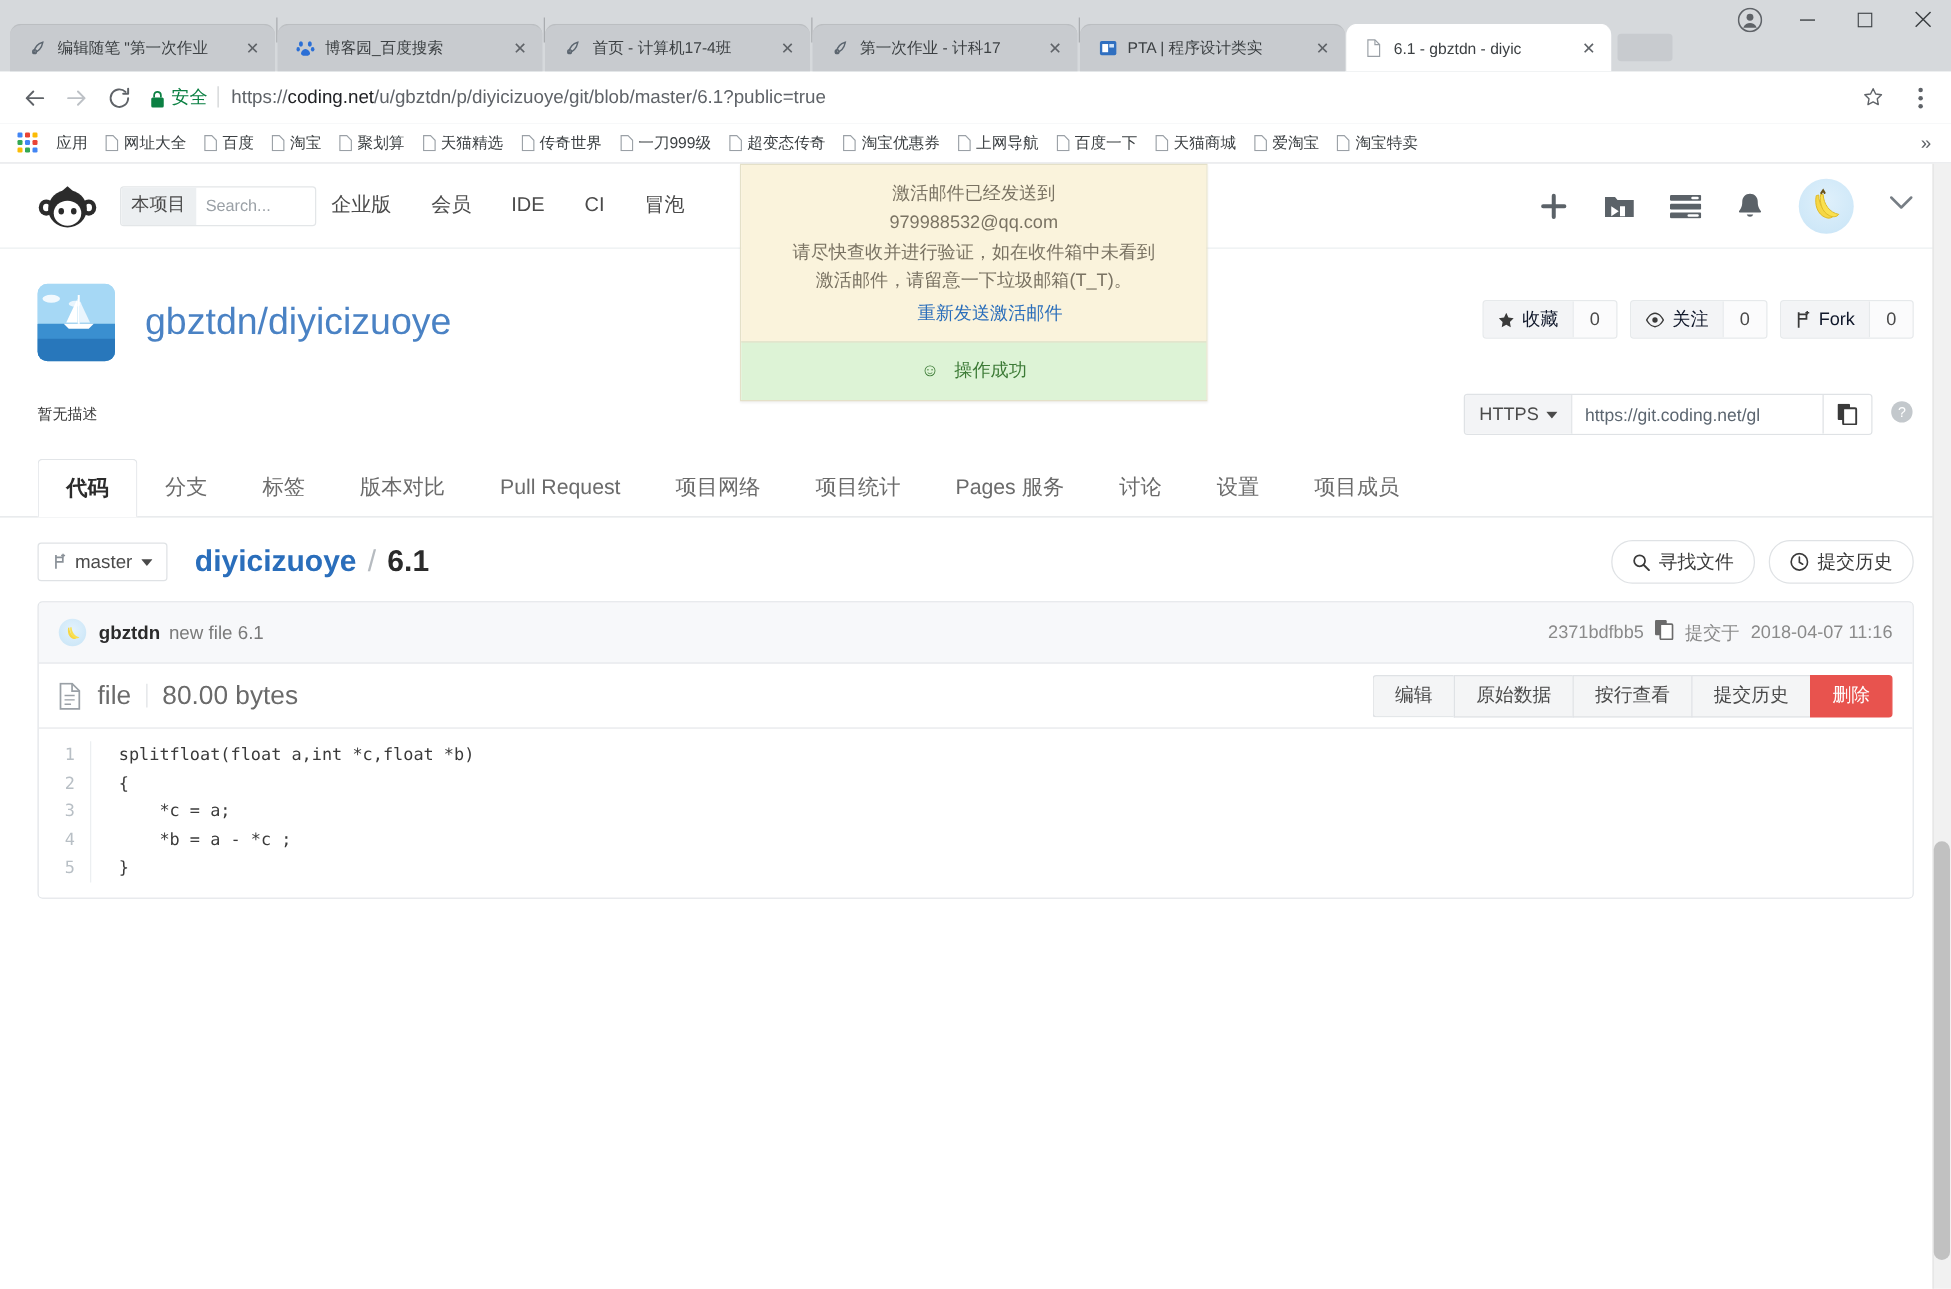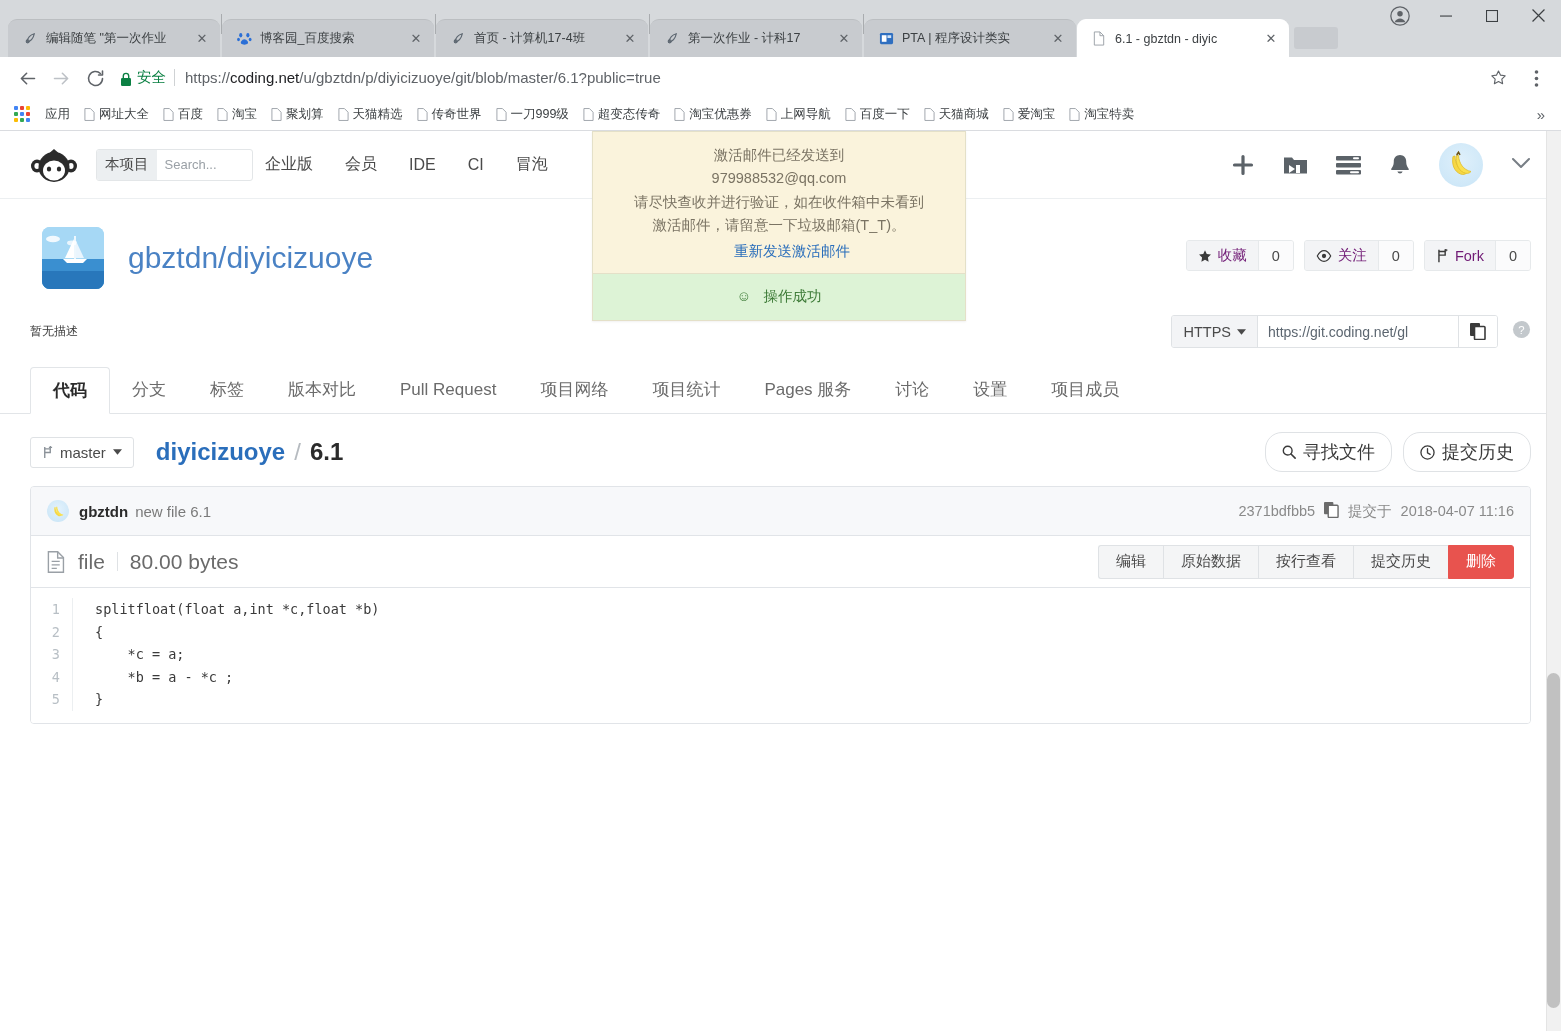--- a/index.html
+++ b/index.html
@@ -129,38 +129,38 @@
     font-size: 14.5px; color: #7a7363; line-height: 1.62;
   }
   .popup-top .mail { color: #7a7363; }
   .popup-link { color: #2a6ebb; text-decoration: none; display: inline-block; margin-top: 2px; margin-left: 26px; }
   .popup-bottom {
     background: #ddf3d6; text-align: center; padding: 13px 0 14px;
     font-size: 14.5px; color: #3c7a36; border-top: 1px solid #e4e0c8;
   }
 
   
-  .repo-head { padding: 28px 30px 0; display: flex; align-items: flex-start; margin-left: 12px; }
+  .repo-head { padding: 28px 30px 0; display: flex; align-items: flex-start; }
   .repo-avatar {
     width: 62px; height: 62px; border-radius: 8px; overflow: hidden;
     flex-shrink: 0; position: relative;
     background: linear-gradient(to bottom, #9fd4f2 0%, #9fd4f2 52%, #2a7fc4 52%, #1b6fb5 100%);
   }
   .repo-title {
     margin-left: 24px; font-size: 30px; color: #4a82c4; font-weight: 400;
     line-height: 62px;
   }
   .repo-stats { margin-left: auto; display: flex; gap: 10px; align-items: center; padding-top: 13px; }
   .stat {
     display: flex; align-items: stretch; border-radius: 3px; overflow: hidden;
     border: 1px solid #e6e9eb; height: 31px; background:#f7f8f9;
   }
   .stat .lbl {
     display: flex; align-items: center; gap: 6px; padding: 0 11px;
-    font-size: 14.5px; color: #701a75; background: #f3f4f6;
+    font-size: 14.5px; color: #0f172a; background: #f3f4f6;
   }
   .stat .num {
     display: flex; align-items: center; padding: 0 13px; font-size: 14.5px;
     color: #4a4a4a; background: #fbfbfc; border-left: 1px solid #e6e9eb;
   }
 
   
   .desc-row {
     padding: 26px 30px 18px; display: flex; align-items: center;
   }
@@ -203,21 +203,21 @@
     display: flex; align-items: center; gap: 7px; border: 1px solid #dfe2e5;
     border-radius: 3px; padding: 6px 11px; font-size: 15px; color: #4a4a4a; background:#fff;
   }
   .crumbs { margin-left: 22px; font-size: 24px; display: flex; align-items: flex-start; gap: 9px; }
   .crumbs .crumb-link { color: #2a6ebb; font-weight: bold; text-decoration: none; }
   .crumbs .crumb-sep { color: #b6bbc0; font-weight: 300; }
   .crumbs .crumb-cur { color: #2b2b2b; font-weight: bold; }
   .branch-actions { margin-left: auto; display: flex; gap: 11px; }
   .pill {
     display: flex; align-items: center; gap: 7px; border: 1px solid #dfe2e5;
-    border-radius: 17px; padding: 7px 16px; font-size: 18px; color: #3a3a3a; background:#fff;
+    border-radius: 17px; padding: 7px 16px; font-size: 15px; color: #3a3a3a; background:#fff;
   }
 
   
   .file-card { margin: 0 30px; border: 1px solid #e1e4e8; border-radius: 4px; overflow: hidden; }
   .commit-bar {
     height: 49px; background: #f7f8fa; border-bottom: 1px solid #e1e4e8;
     display: flex; align-items: center; padding: 0 16px; font-size: 15px;
   }
   .mini-avatar {
     width: 22px; height: 22px; border-radius: 50%; margin-right: 10px; flex-shrink:0;

